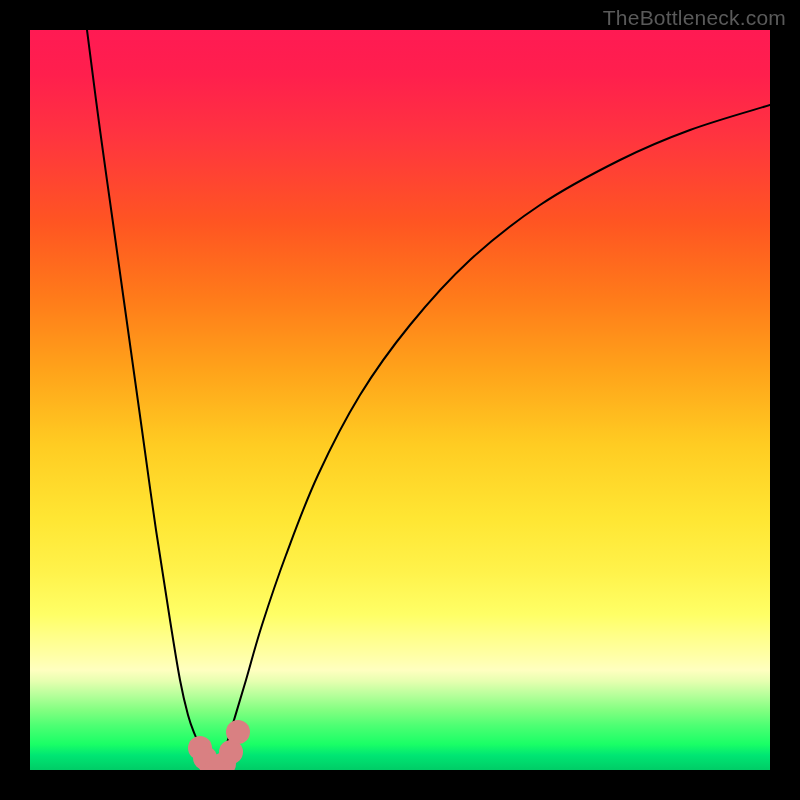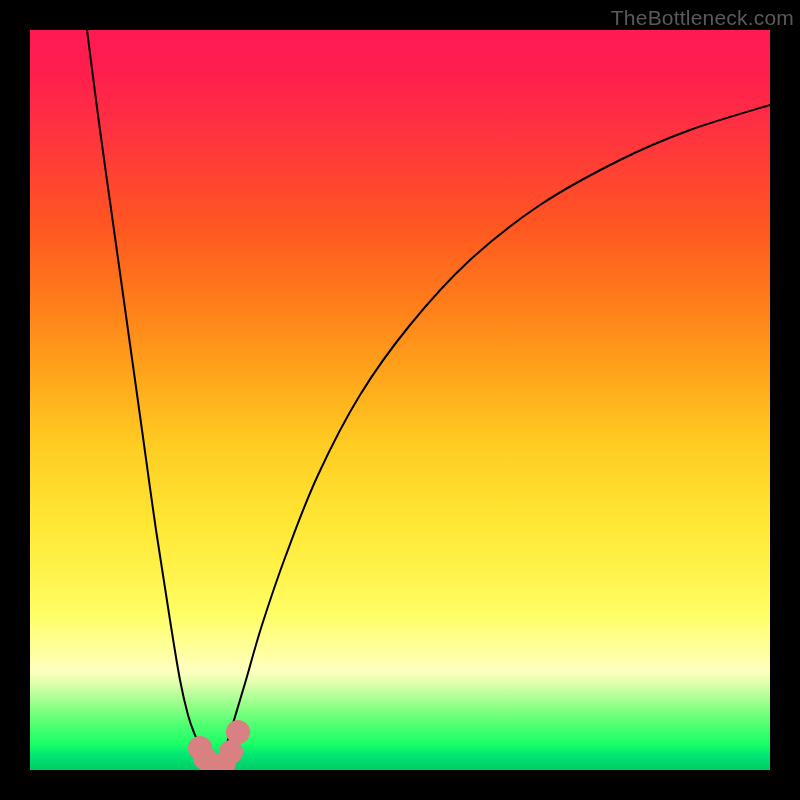--- a/index.html
+++ b/index.html
@@ -53,21 +53,21 @@
       #00cc66 100%
     );
   }
   .svg-layer {
     position: absolute;
     inset: 0;
   }
   .watermark {
     position: absolute;
     top: 6px;
-    right: 6px;
+    right: 14px;
     color: #5a5a5a;
     font-size: 21px;
     letter-spacing: 0.2px;
     font-weight: 500;
     text-align: center;
   }
 </style>
 </head>
 <body>
 

